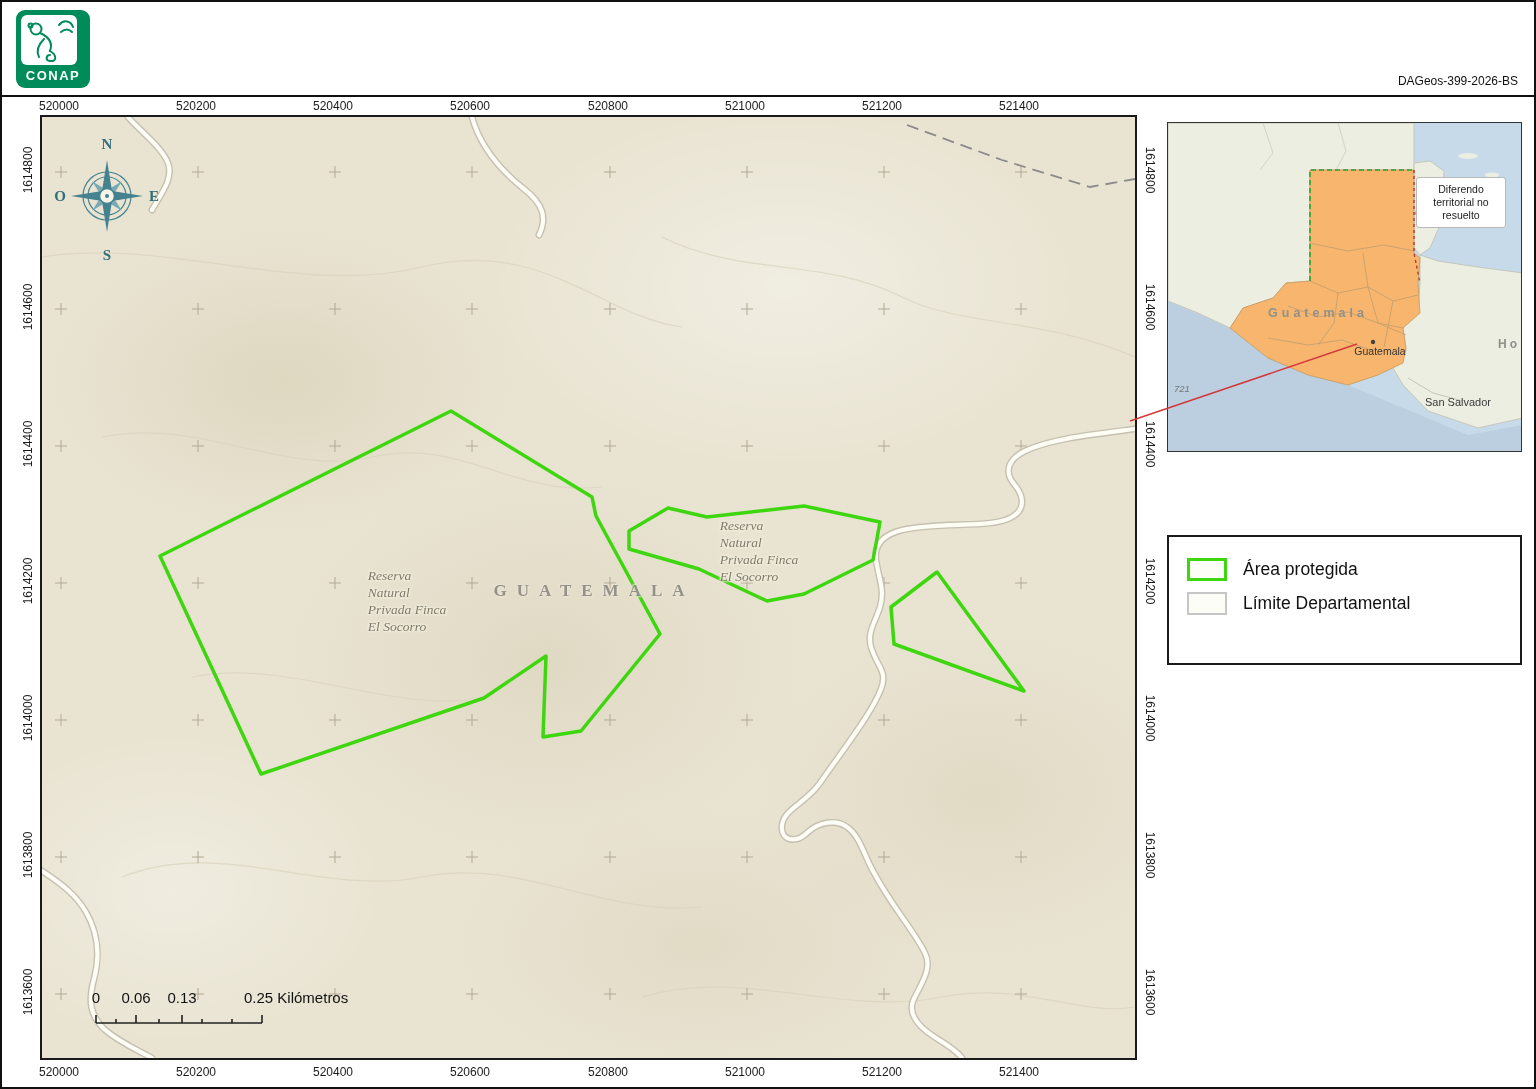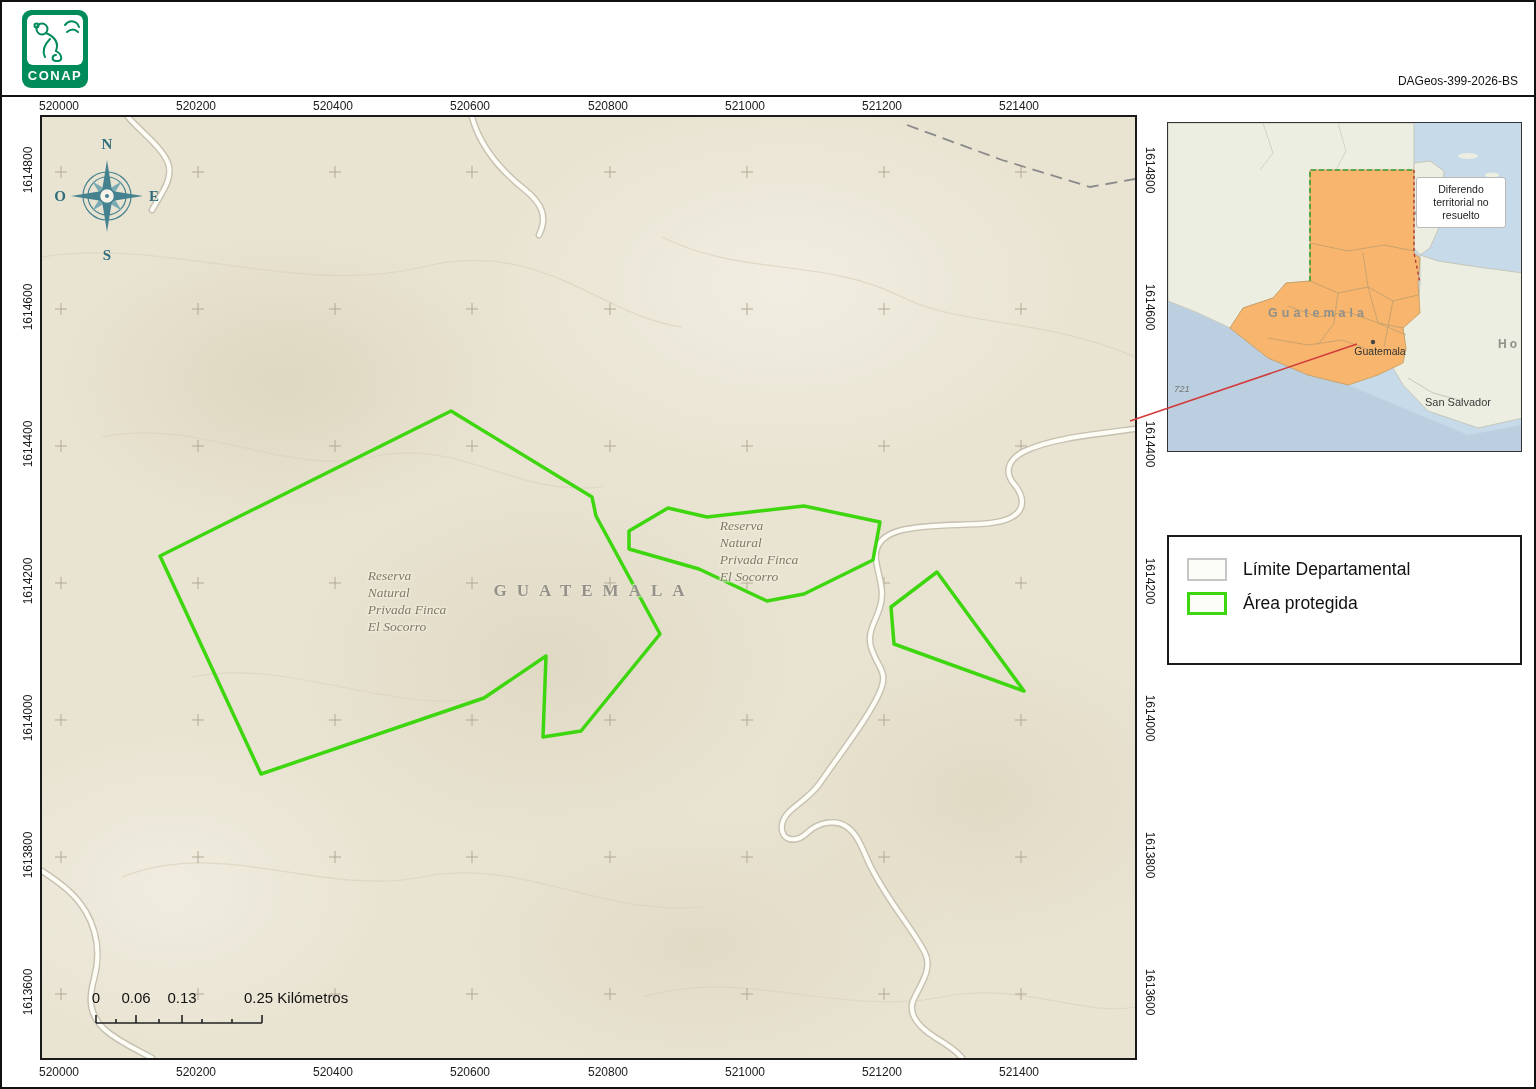--- a/index.html
+++ b/index.html
@@ -3,21 +3,21 @@
 <meta charset="utf-8">
 <style>
   html,body{margin:0;padding:0;background:#fff;}
   .page{
     position:relative;width:1536px;height:1089px;background:#fff;
     border:2px solid #111;box-sizing:border-box;overflow:hidden;
     font-family:"Liberation Sans",sans-serif;color:#111;
   }
   
   .header{position:absolute;left:0;top:0;width:100%;height:95px;border-bottom:2px solid #111;box-sizing:border-box;background:#fff;}
-  .logo{position:absolute;left:20px;top:8px;width:66px;height:78px;background:#008b5a;border-radius:9px;}
+  .logo{position:absolute;left:14px;top:8px;width:74px;height:78px;background:#008b5a;border-radius:9px;}
   .logo-inner{position:absolute;left:5px;top:5px;width:56px;height:50px;background:#fff;border-radius:6px;}
   .logo-text{position:absolute;left:0;top:58px;width:100%;text-align:center;color:#fff;font-weight:bold;font-size:13px;letter-spacing:1.5px;}
   .map-title{position:absolute;left:0;right:0;top:28px;margin:0;text-align:center;font-size:27px;font-weight:bold;letter-spacing:.4px;color:#43b02a;}
   .doc-id{position:absolute;right:16px;top:72px;font-size:12px;color:#111;}
   
   .map-frame{
     position:absolute;left:38px;top:113px;width:1097px;height:945px;
     border:2px solid #1a1a1a;box-sizing:border-box;
     background-color:#e9e4d2;
     background-image:
@@ -292,26 +292,26 @@
     <div class="inset-label road-721">721</div>
     <div class="inset-label hn-label">Ho</div>
   </div>
 
   <svg class="leader">
     <line x1="1355" y1="342" x2="1128" y2="419" stroke="#d23b3b" stroke-width="1.6"></line>
   </svg>
 
   <div class="legend">
     <div class="legend-item">
+      <span class="swatch protected-sw"></span>
+      <span class="legend-item-label">Área protegida</span>
+    </div>
+    <div class="legend-item">
       <span class="swatch department"></span>
       <span class="legend-item-label">Límite Departamental</span>
-    </div>
-    <div class="legend-item">
-      <span class="swatch protected-sw"></span>
-      <span class="legend-item-label">Área protegida</span>
     </div>
   </div>
 
 
 <div class="tick" style="left: 57px; top: 97px; transform: translateX(-50%);">520000</div>
     <div class="tick" style="left: 57px; top: 1063px; transform: translateX(-50%);">520000</div>
     <div class="tick" style="left: 194px; top: 97px; transform: translateX(-50%);">520200</div>
     <div class="tick" style="left: 194px; top: 1063px; transform: translateX(-50%);">520200</div>
     <div class="tick" style="left: 331px; top: 97px; transform: translateX(-50%);">520400</div>
     <div class="tick" style="left: 331px; top: 1063px; transform: translateX(-50%);">520400</div>

